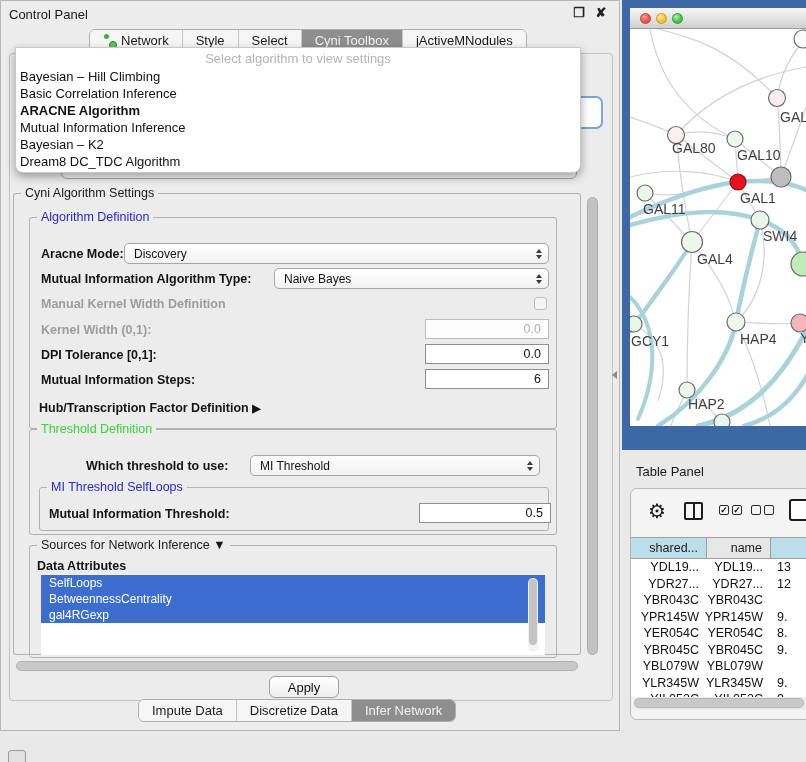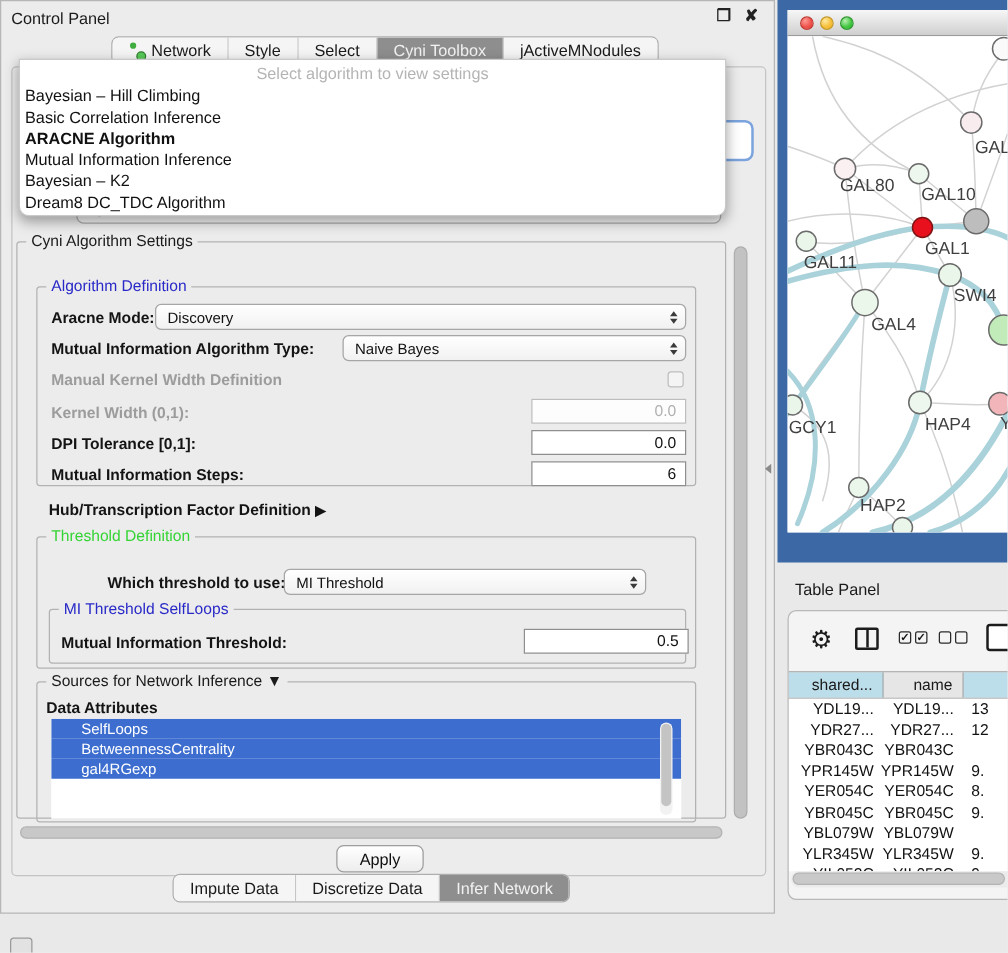--- a/index.html
+++ b/index.html
@@ -77,21 +77,21 @@
   .checkbox { position:absolute; width:13px; height:13px; border:1px solid #bdbdbd;
     border-radius:3px; background:#f4f4f4; }
 
   .disclose { position:absolute; font-size:12.5px; font-weight:bold; color:#141414; }
   .disclose .arr { font-size:11px; }
 
   
   .attr-list { position:absolute; left:40px; top:574px; width:504px; height:80px; background:#fff;
     overflow:hidden; }
   .attr-item { height:16px; line-height:16px; font-size:12px; color:#fff; background:#3d6ecf;
-    padding-left:24px; white-space:nowrap; }
+    padding-left:8px; white-space:nowrap; }
   .list-vscroll { position:absolute; left:527px; top:577px; width:10px; height:74px;
     background:#f2f2f2; border-radius:5px; }
   .list-vscroll .thumb { position:absolute; left:1px; top:1px; width:8px; height:66px;
     background:#c4c4c4; border-radius:4px; }
 
   
   .settings-vscroll { position:absolute; left:584px; top:194px; width:15px; height:464px; background:#ececec; }
   .settings-vscroll .thumb { position:absolute; left:2px; top:2px; width:11px; height:458px;
     background:#c2c2c2; border-radius:6px; border:1px solid #adadad; }
   .settings-hscroll { position:absolute; left:14px; top:659px; width:566px; height:13px; background:#ececec; }
@@ -197,21 +197,21 @@
       <div class="algo-item sel">ARACNE Algorithm</div>
       <div class="algo-item">Mutual Information Inference</div>
       <div class="algo-item">Bayesian – K2</div>
       <div class="algo-item">Dream8 DC_TDC Algorithm</div>
     </div>
 
     <div class="groupbox" style="left:12px; top:192px; width:568px; height:462px;">
       <span class="gb-title">Cyni Algorithm Settings</span>
     </div>
 
-    <div class="groupbox" style="left:28px; top:216px; width:528px; height:160px;margin-top:12px;">
+    <div class="groupbox" style="left:28px; top:216px; width:528px; height:212px;">
       <span class="gb-title blue">Algorithm Definition</span>
     </div>
     <span class="row-label" style="left:40px; top:246px;">Aracne Mode:</span>
     <div class="combo" style="left:123px; top:242px; width:425px;">
       <span>Discovery</span>
       <span class="combo-arrows">
           <i class="up"></i>
           <i class="dn"></i>
         </span>
     </div>
@@ -240,21 +240,21 @@
 
     <div class="disclose" style="left:38px; top:400px;">
       <span>Hub/Transcription Factor Definition</span>
       <span class="arr">▶</span>
     </div>
 
     <div class="groupbox" style="left:28px; top:428px; width:528px; height:106px;">
       <span class="gb-title green">Threshold Definition</span>
     </div>
     <span class="row-label" style="left:85px; top:458px;">Which threshold to use:</span>
-    <div class="combo" style="left:226px; top:454px; width:290px;">
+    <div class="combo" style="left:249px; top:454px; width:290px;">
       <span>MI Threshold</span>
       <span class="combo-arrows">
           <i class="up"></i>
           <i class="dn"></i>
         </span>
     </div>
     <div class="groupbox" style="left:38px; top:486px; width:510px; height:44px;">
       <span class="gb-title blue">MI Threshold SelfLoops</span>
     </div>
     <span class="row-label" style="left:48px; top:506px;">Mutual Information Threshold:</span>

